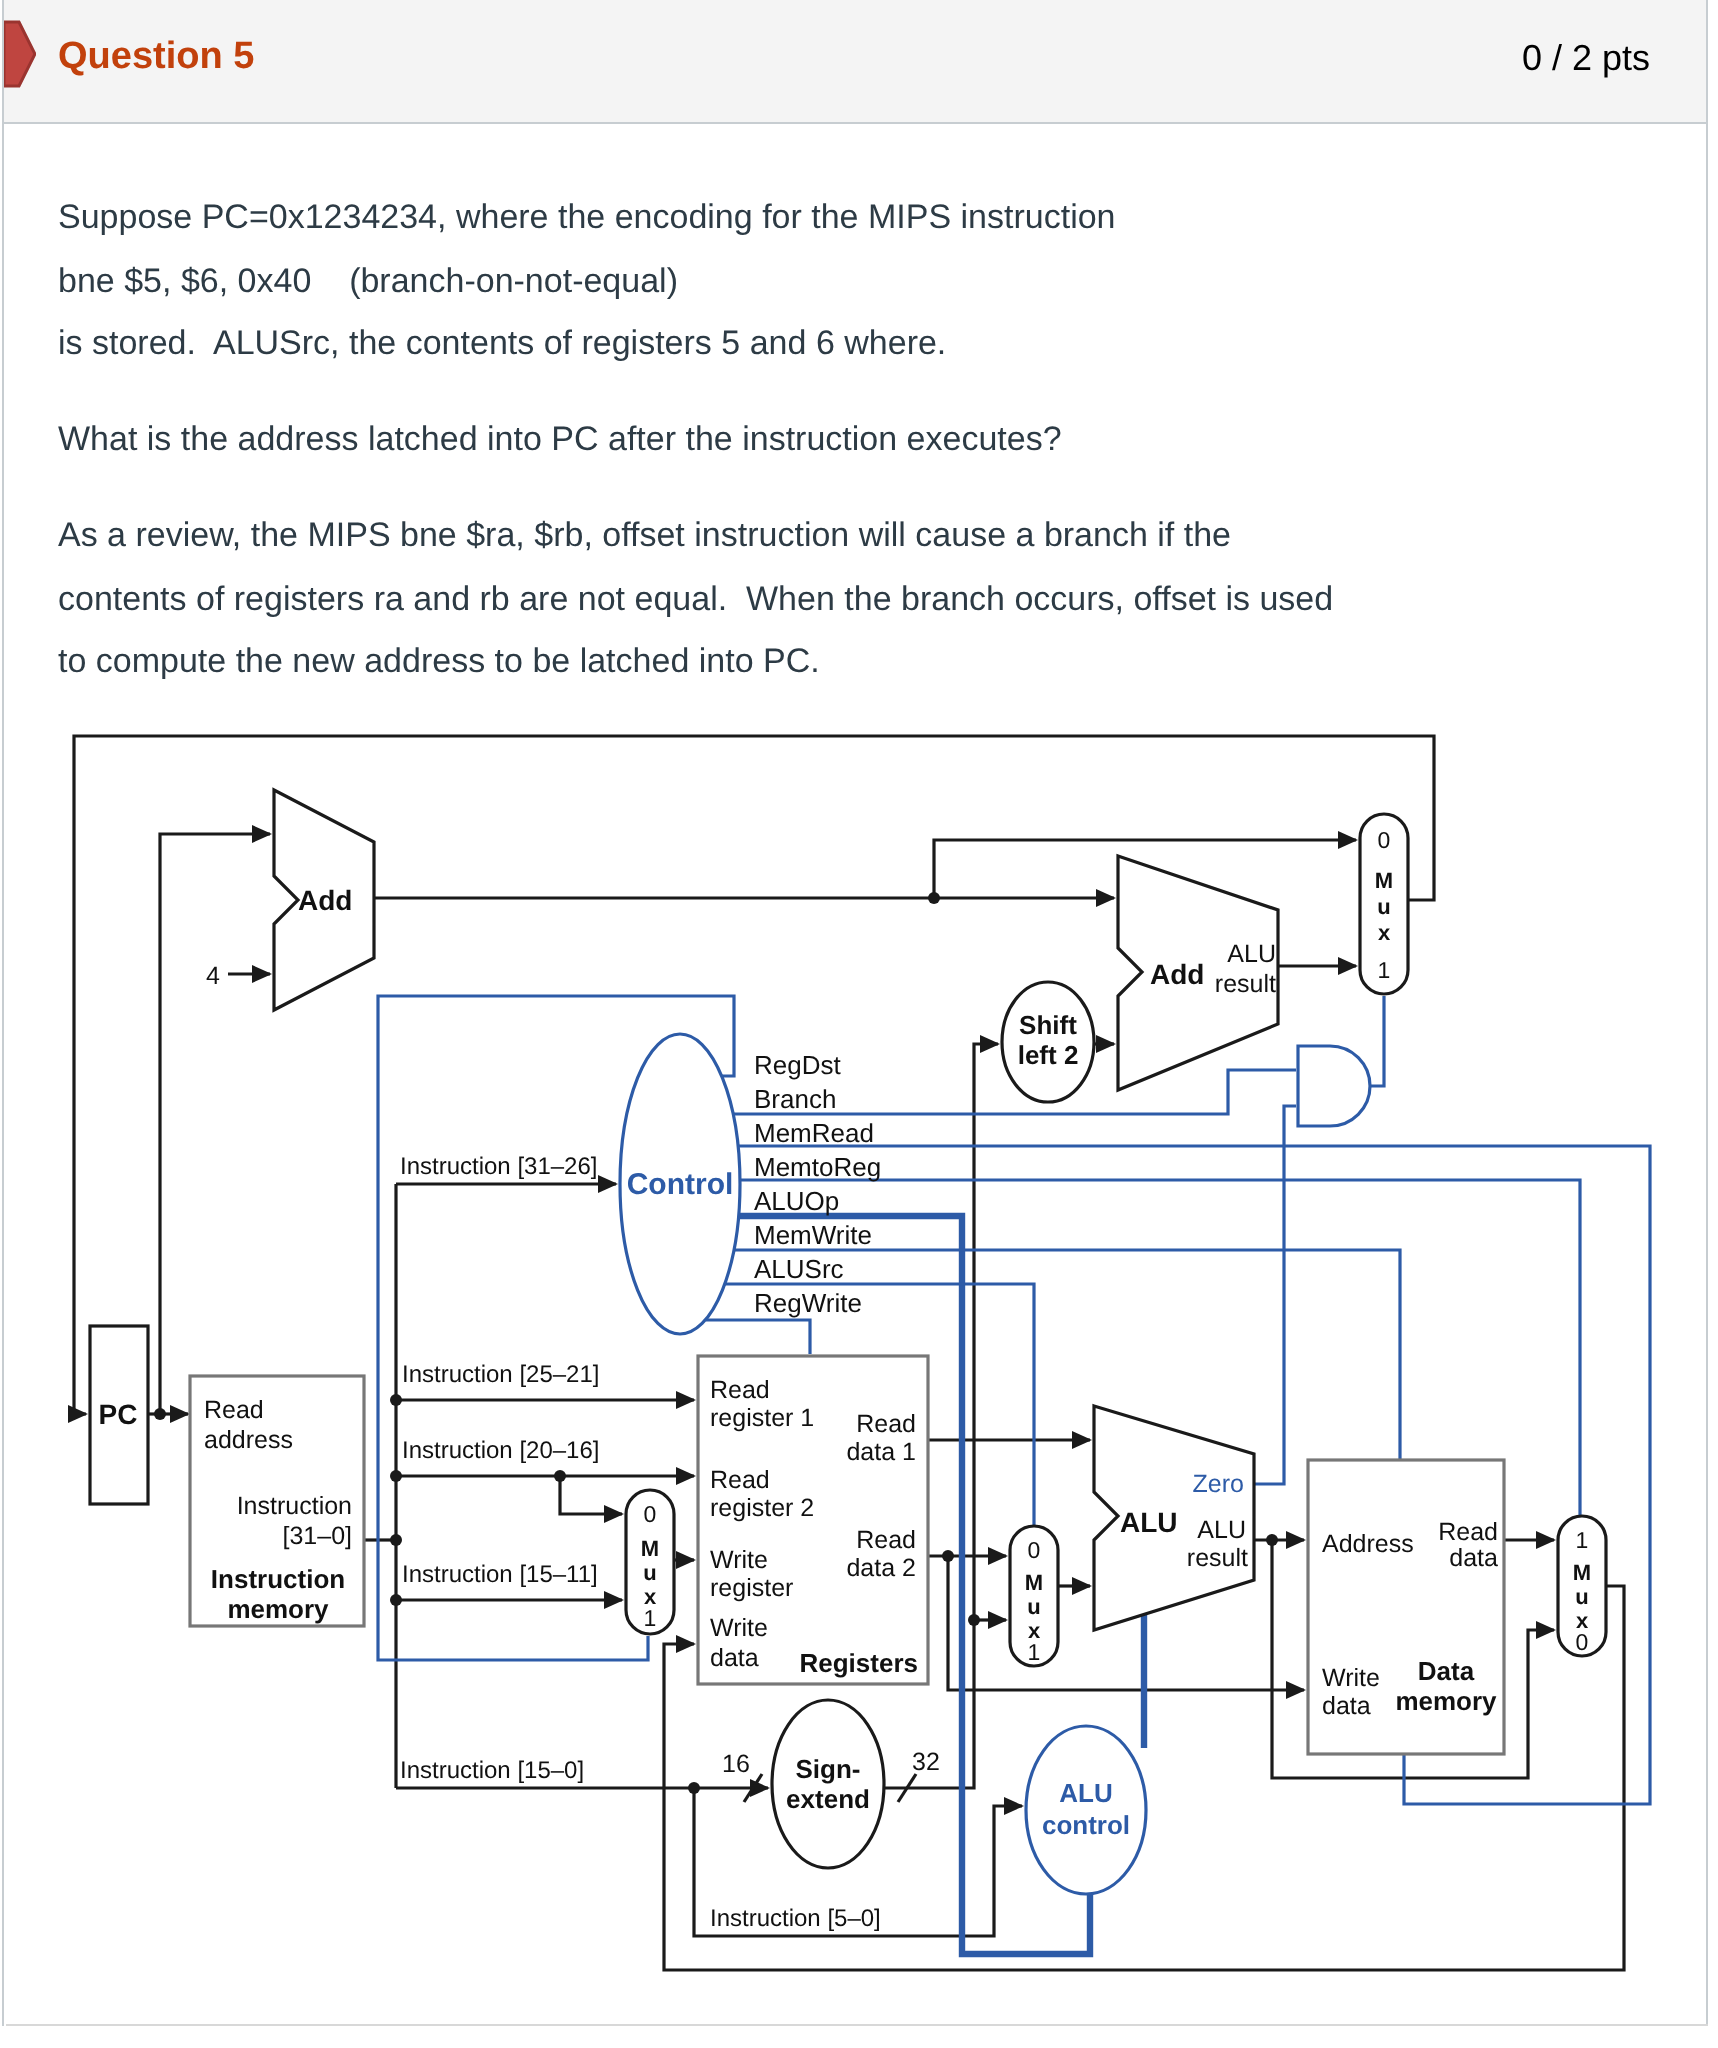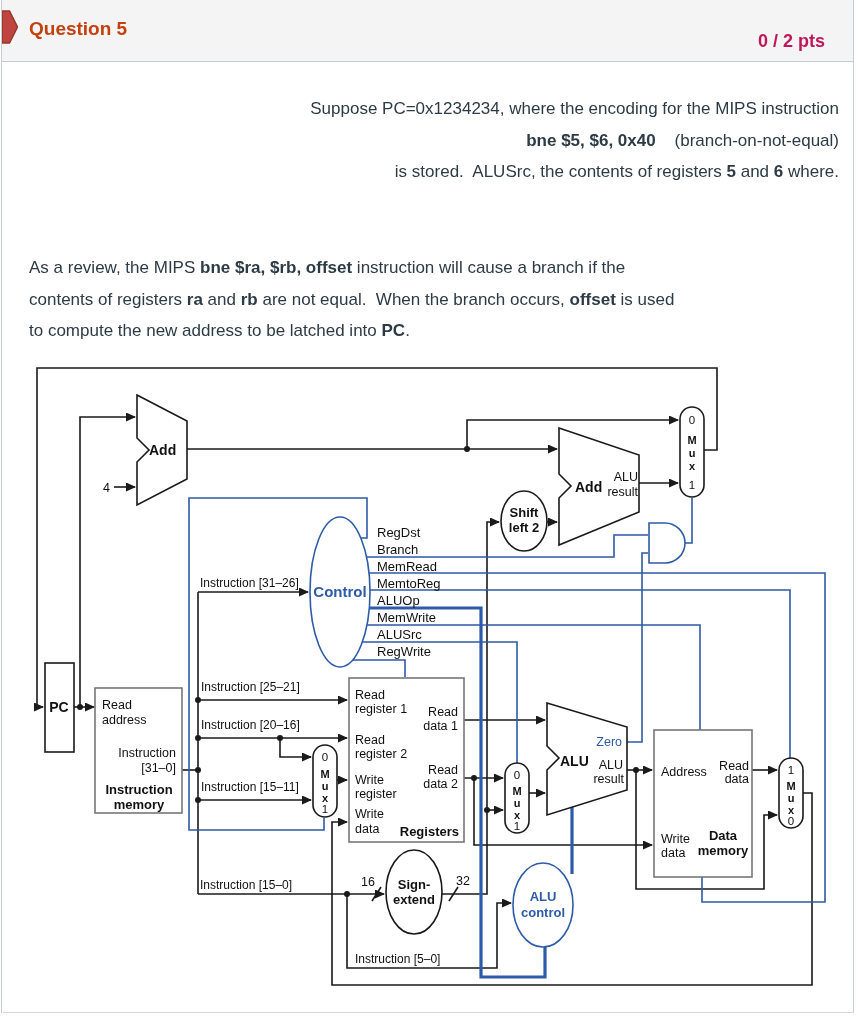--- a/index.html
+++ b/index.html
@@ -3,25 +3,25 @@
 <meta charset="utf-8">
 <style>
   html,body{margin:0;padding:0;background:#fff;}
   .page{position:relative;width:859px;height:1024px;background:#fff;
         font-family:"Liberation Sans",sans-serif;overflow:hidden;}
   .qbox{position:absolute;left:1px;top:0;width:851px;height:1013px;
         border-left:1px solid #c7cdd1;border-right:1px solid #c7cdd1;background:#fff;}
   .qheader{position:absolute;left:0;top:0;width:100%;height:62px;background:#f4f4f4;
            border-bottom:1px solid #c7cdd1;box-sizing:border-box;}
   .qtitle{position:absolute;left:27px;top:18px;font-size:19px;font-weight:700;color:#c2410c;}
-  .qscore{position:absolute;right:28px;top:31px;font-size:18px;font-weight:700;color:#be185d;}
+  .qscore{position:absolute;right:28px;top:19px;font-size:18px;font-weight:400;color:#000000;}
   .flag{position:absolute;left:0;top:10px;width:16px;height:34px;}
   .qtext{position:absolute;left:27px;color:#2d3b45;font-size:17px;line-height:31.5px;
          white-space:pre-wrap;width:810px;}
-  .bd{font-weight:700;margin-top:40px;}
+  .bd{font-weight:400;margin-top:40px;}
   .divider{position:absolute;left:1px;top:1012px;width:851px;height:1px;background:#d8d8d8;}
   svg{position:absolute;left:0;top:0;}
   svg text{font-family:"Liberation Sans",sans-serif;fill:#111;}
   .t{font-size:12.5px;}
   .ts{font-size:12px;}
   .tb{font-size:13px;font-weight:700;}
   .big{font-size:14px;font-weight:700;}
   .mx{font-size:11px;font-weight:700;}
   .mn{font-size:11.5px;}
   .blue{fill:#2d5ba7;}
@@ -40,22 +40,23 @@
   <div class="qbox">
 
     <div class="qheader">
       <svg class="flag" width="16" height="34" viewBox="0 0 16 34">
         <path d="M0,1 H7.5 L15.5,17 L7.5,33 H0 Z" fill="#bf4540" stroke="#9a342f" stroke-width="1.5"></path>
       </svg>
       <div class="qtitle">Question 5</div>
       <div class="qscore">0 / 2 pts</div>
     </div>
 
-    <div class="qtext" style="top:93px;text-align:right;"><span>Suppose PC=0x1234234, where the encoding for the MIPS instruction</span><br><span class="bd">bne $5, $6, 0x40</span><span>    (branch-on-not-equal)</span><br><span>is stored.  ALUSrc, the contents of registers </span><span class="bd">5</span><span> and </span><span class="bd">6</span><span> where.</span></div>
-
+    <div class="qtext" style="top:93px;"><span>Suppose PC=0x1234234, where the encoding for the MIPS instruction</span><br><span class="bd">bne $5, $6, 0x40</span><span>    (branch-on-not-equal)</span><br><span>is stored.  ALUSrc, the contents of registers </span><span class="bd">5</span><span> and </span><span class="bd">6</span><span> where.</span></div>
+
+    <div class="qtext" style="top:204px;"><span>What is the address latched into </span><span class="bd">PC</span><span> after the instruction executes?</span></div>
 
     <div class="qtext" style="top:252px;"><span>As a review, the MIPS </span><span class="bd">bne $ra, $rb, offset</span><span> instruction will cause a branch if the</span><br><span>contents of registers </span><span class="bd">ra</span><span> and </span><span class="bd">rb</span><span> are not equal.  When the branch occurs, </span><span class="bd">offset</span><span> is used</span><br><span>to compute the new address to be latched into </span><span class="bd">PC</span><span>.</span></div>
 
     <svg width="859" height="1024" viewBox="0 0 859 1024">
       <defs>
         <marker id="ah" markerUnits="userSpaceOnUse" markerWidth="10" markerHeight="9" refX="9" refY="4.5" orient="auto">
           <path d="M0,0 L10,4.5 L0,9 Z" fill="#1a1a1a"></path>
         </marker>
       </defs>
 

